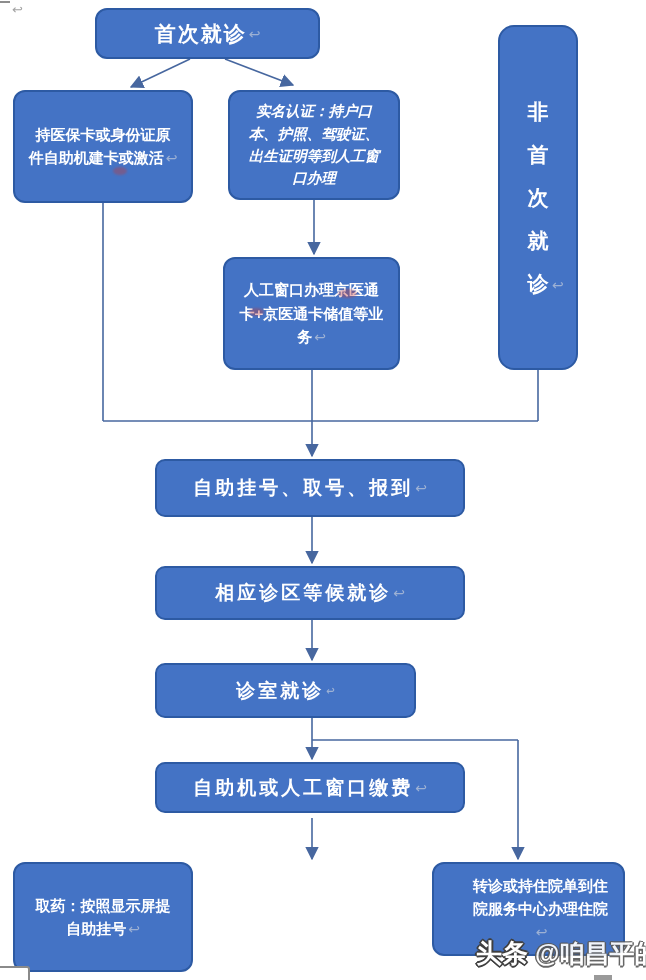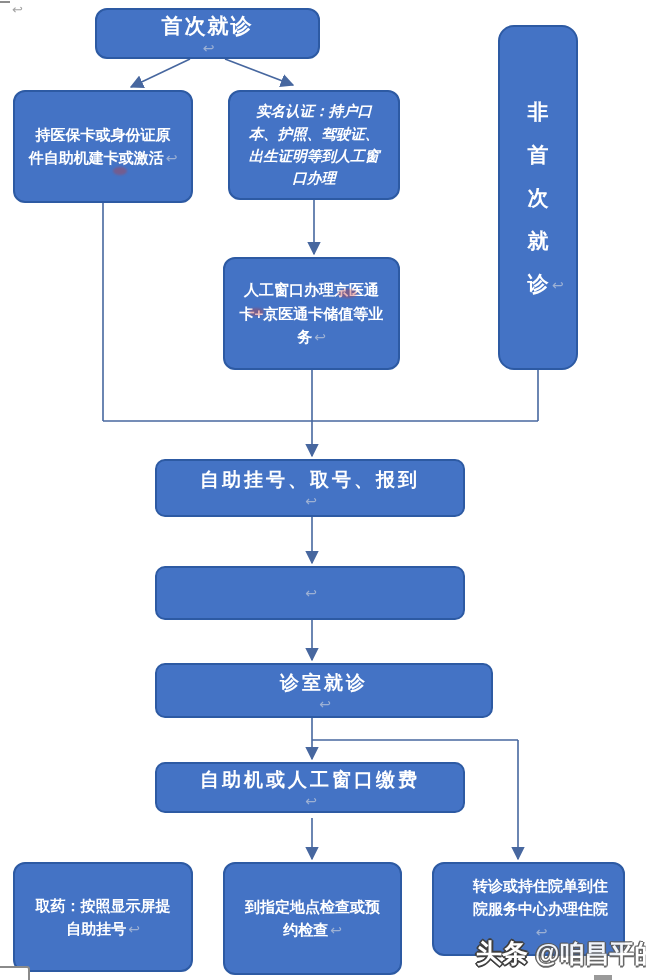--- a/index.html
+++ b/index.html
@@ -25,21 +25,20 @@
     background:var(--node-fill);
     border:2px solid var(--node-border);
     border-radius:12px;
     color:var(--node-text);
     display:flex;
     align-items:center;
     justify-content:center;
     text-align:center;
     font-weight:bold;
     z-index:1;
-    flex-direction:column;
   }
   .node .lbl{white-space:pre-line;}
   .row-node{font-size:19px;letter-spacing:3px;border-radius:10px;}
   .small-node{font-size:15px;line-height:1.55;padding:6px 10px;}
   .pilcrow{
     font-weight:normal;
     color:var(--pilcrow-on-blue);
     font-size:14px;
     letter-spacing:0;
     margin-left:2px;
@@ -52,21 +51,21 @@
     left:498px;top:25px;width:80px;height:345px;
     border-radius:16px;
     flex-direction:column;
     gap:22px;
     font-size:21px;
   }
   #node-non-first .vchar{line-height:1;}
   #node-non-first .pilcrow{position:absolute;top:250px;left:52px;margin:0;}
   #node-register{left:155px;top:459px;width:310px;height:58px;}
   #node-waiting{left:155px;top:566px;width:310px;height:54px;}
-  #node-consult{left:155px;top:663px;width:338px;height:55px;}
+  #node-consult{left:155px;top:663px;width:261px;height:55px;font-family:Liberation Mono, monospace;}
   #node-payment{left:155px;top:762px;width:310px;height:51px;}
   #node-pharmacy{left:13px;top:862px;width:180px;height:110px;}
   #node-exam{left:223px;top:862px;width:179px;height:113px;}
   #node-hospital{left:432px;top:862px;width:193px;height:94px;padding-left:34px;}
   #watermark{
     position:absolute;
     left:476px;top:936px;
     z-index:2;
     display:flex;
     align-items:baseline;
@@ -152,42 +151,39 @@
 卡+京医通卡储值等业
 务</span><span class="pilcrow">↩</span></div>
   </div>
 
   <div class="node row-node" id="node-register">
     <span class="lbl">自助挂号、取号、报到</span>
       <span class="pilcrow">↩</span>
   </div>
 
   <div class="node row-node" id="node-waiting">
+    <span class="lbl">相应诊区等候就诊</span>
       <span class="pilcrow">↩</span>
   </div>
 
   <div class="node row-node" id="node-consult">
     <span class="lbl">诊室就诊</span>
       <span class="pilcrow">↩</span>
   </div>
 
   <div class="node row-node" id="node-payment">
     <span class="lbl">自助机或人工窗口缴费</span>
       <span class="pilcrow">↩</span>
   </div>
 
   <div class="node small-node" id="node-pharmacy">
     <div><span class="lbl">取药：按照显示屏提
 自助挂号</span><span class="pilcrow">↩</span></div>
   </div>
 
-  <div class="node small-node" id="node-exam">
-    <div><span class="lbl">到指定地点检查或预
-约检查</span><span class="pilcrow">↩</span></div>
-  </div>
 
   <div class="node small-node" id="node-hospital">
     <div><span class="lbl">转诊或持住院单到住
 院服务中心办理住院</span><span class="pilcrow">↩</span></div>
   </div>
 
   <div id="watermark">
     <span class="wm-logo">头条</span>
     <span class="wm-handle">@咱昌平的事儿</span>
   </div>

